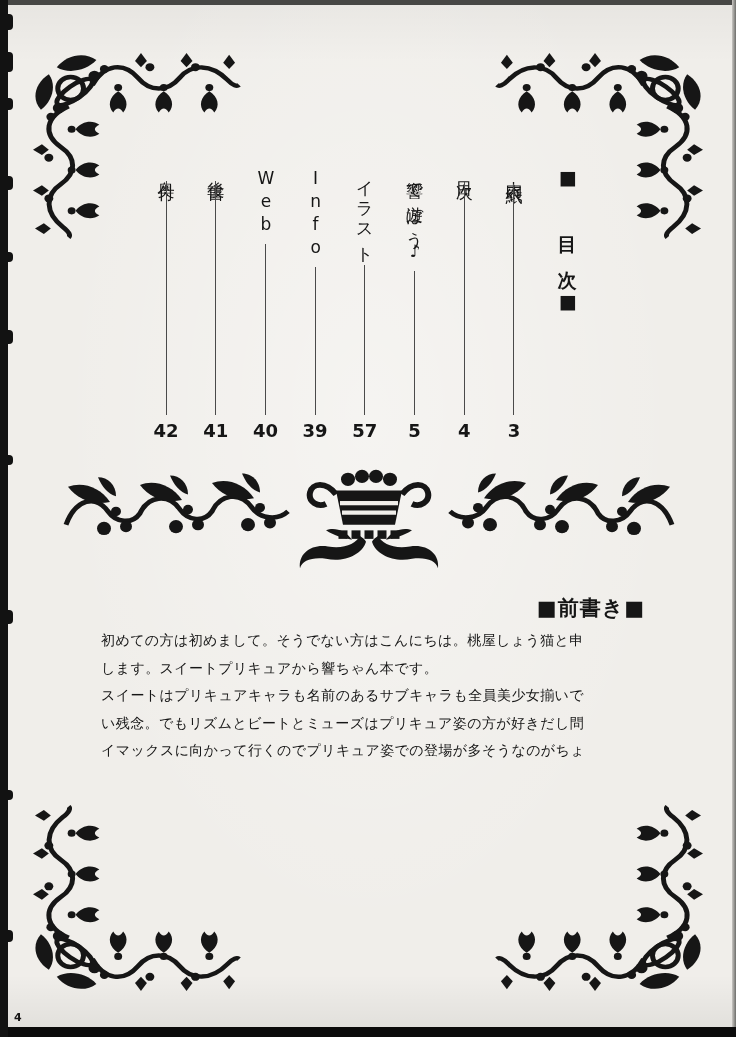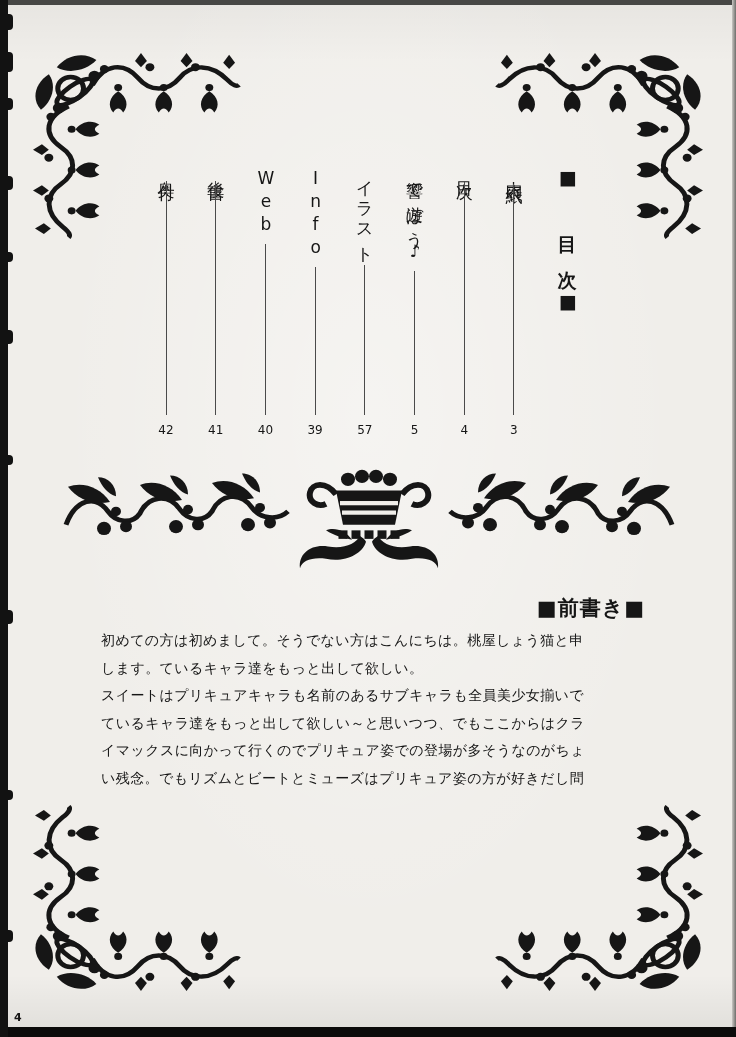--- a/index.html
+++ b/index.html
@@ -35,21 +35,21 @@
   .toc-entries{
     position:absolute;left:152px;top:168px;width:376px;height:272px;
     display:flex;flex-direction:row-reverse;justify-content:space-between;
   }
   .toc-entry{width:28px;display:flex;flex-direction:column;align-items:center;}
   .toc-label{
     writing-mode:vertical-rl;text-orientation:upright;
     font-size:17px;letter-spacing:3px;line-height:1;white-space:nowrap;font-weight:500;
   }
   .toc-line{flex:1 1 auto;width:1px;background:#4a4a4a;margin:7px 0 6px 0;}
-  .toc-num{font-size:12px;height:19px;line-height:19px;font-weight:400;}
+  .toc-num{font-size:18px;height:19px;line-height:19px;font-weight:700;}
   
   .divider{position:absolute;left:52px;top:466px;width:634px;height:106px;}
   .divider svg{width:100%;height:100%;}
   
   .fw-title{position:absolute;left:100px;top:594px;width:545px;text-align:right;
     font-size:21px;font-weight:700;letter-spacing:1px;}
   .fw-body{position:absolute;left:101px;top:627px;width:560px;}
   .fw-line{font-size:14px;letter-spacing:.4px;height:27.6px;line-height:27.6px;white-space:nowrap;font-weight:500;}
   
   .folio{position:absolute;left:14px;top:1011px;font-size:11px;font-weight:700;}
@@ -225,22 +225,21 @@
         <rect x="338.5" y="68" width="9" height="9"></rect>
       </g>
       <use href="#dv-mst"></use>
       <use href="#dv-mst" transform="translate(634,0) scale(-1,1)"></use>
     </svg>
   </div>
 
   <div class="fw-title">■前書き■</div>
   <div class="fw-body">
     <div class="fw-line">初めての方は初めまして。そうでない方はこんにちは。桃屋しょう猫と申</div>
-    <div class="fw-line">します。ているキャラ達をもっと出して欲しい。</div>
+    <div class="fw-line">します。スイートプリキュアから響ちゃん本です。</div>
     <div class="fw-line">スイートはプリキュアキャラも名前のあるサブキャラも全員美少女揃いで</div>
-    <div class="fw-line">ているキャラ達をもっと出して欲しい～と思いつつ、でもここからはクラ</div>
+    <div class="fw-line">い残念。でもリズムとビートとミューズはプリキュア姿の方が好きだし問</div>
     <div class="fw-line">イマックスに向かって行くのでプリキュア姿での登場が多そうなのがちょ</div>
-    <div class="fw-line">い残念。でもリズムとビートとミューズはプリキュア姿の方が好きだし問</div>
   </div>
 
   <div class="folio">4</div>
 
 </div>
 
 </body></html>

